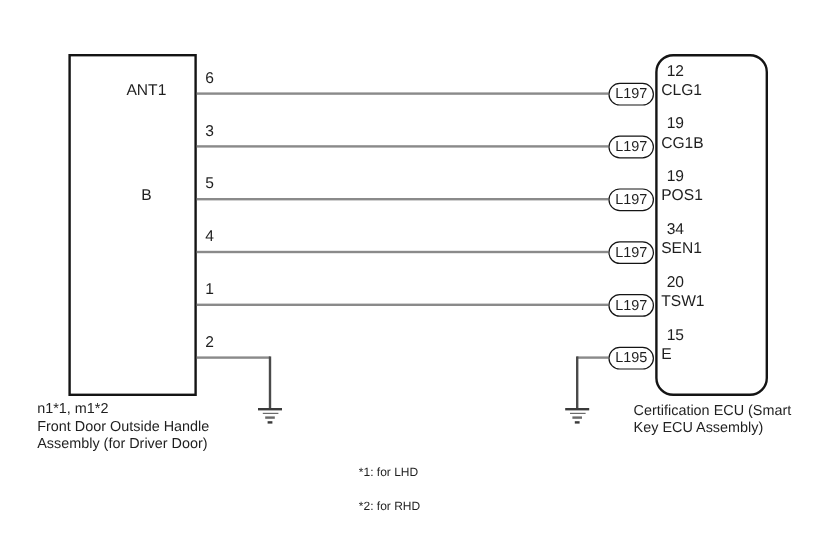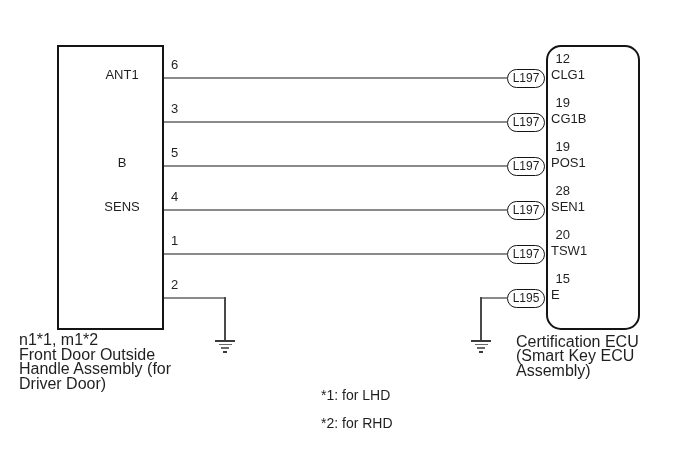--- a/index.html
+++ b/index.html
@@ -72,29 +72,29 @@
     width: 20px;
     height: 14px;
   }
   .gnd-bar { position: absolute; background: #3a3a3a; }
   .gnd-bar.b1 { left: 0;     top: 0;      width: 20px; height: 2px; }
   .gnd-bar.b2 { left: 3.5px; top: 3.8px;  width: 13px; height: 1.7px; background:#6a6a6a; }
   .gnd-bar.b3 { left: 6px;   top: 7.4px;  width: 8px;  height: 1.7px; background:#6a6a6a; }
   .gnd-bar.b4 { left: 8px;   top: 10.8px; width: 4px;  height: 2px; }
   .caption {
     position: absolute;
-    font-size: 16px;
+    font-size: 12px;
     line-height: 14.4px;
+    margin-left: 12px;
   }
   .note {
     position: absolute;
-    font-size: 14px;
+    font-size: 10px;
     line-height: 14px;
     white-space: nowrap;
-    margin-left: 22px;
   }
 </style>
 </head>
 <body>
 
 <div class="canvas">
 
   <div class="comp-box left-box"></div>
   <div class="comp-box right-box"></div>
 
@@ -111,24 +111,23 @@
   <div class="connector-oval" style="top:113px">L197</div>
   <div class="pin-label right-side" style="top:111px">CG1B</div>
 
   <div class="pin-label left-side" style="top:155px">B</div>
   <div class="pin-num left-side" style="top:146px">5</div>
   <div class="wire" style="left:164px; top:165px; width:343px"></div>
   <div class="pin-num right-side" style="top:140px">19</div>
   <div class="connector-oval" style="top:157px">L197</div>
   <div class="pin-label right-side" style="top:155px">POS1</div>
 
-  <div class="pin-label left-side" style="top:199px">SENS</div>
   <div class="pin-num left-side" style="top:190px">4</div>
   <div class="wire" style="left:164px; top:209px; width:343px"></div>
-  <div class="pin-num right-side" style="top:184px">28</div>
+  <div class="pin-num right-side" style="top:184px">34</div>
   <div class="connector-oval" style="top:201px">L197</div>
   <div class="pin-label right-side" style="top:199px">SEN1</div>
 
   <div class="pin-num left-side" style="top:234px">1</div>
   <div class="wire" style="left:164px; top:253px; width:343px"></div>
   <div class="pin-num right-side" style="top:228px">20</div>
   <div class="connector-oval" style="top:245px">L197</div>
   <div class="pin-label right-side" style="top:243px">TSW1</div>
 
   <div class="pin-num left-side" style="top:278px">2</div>

